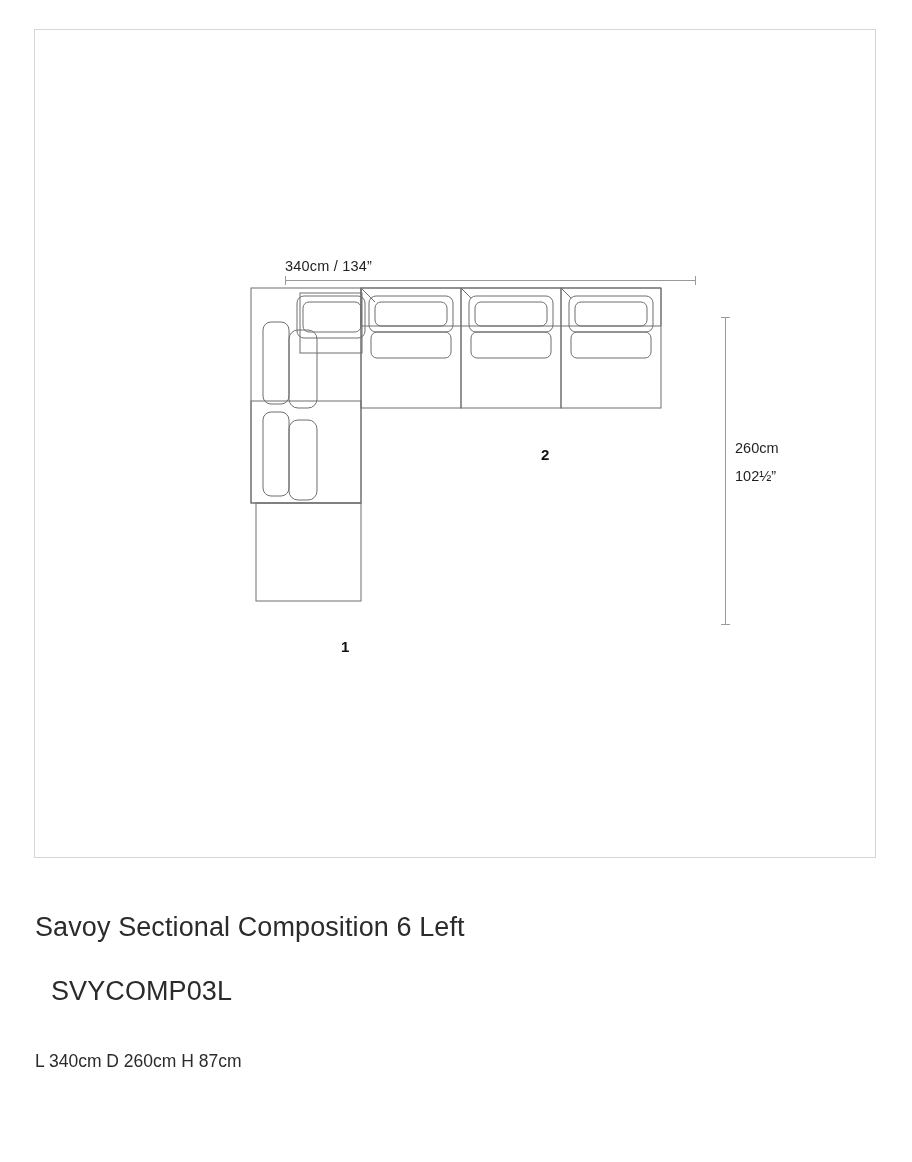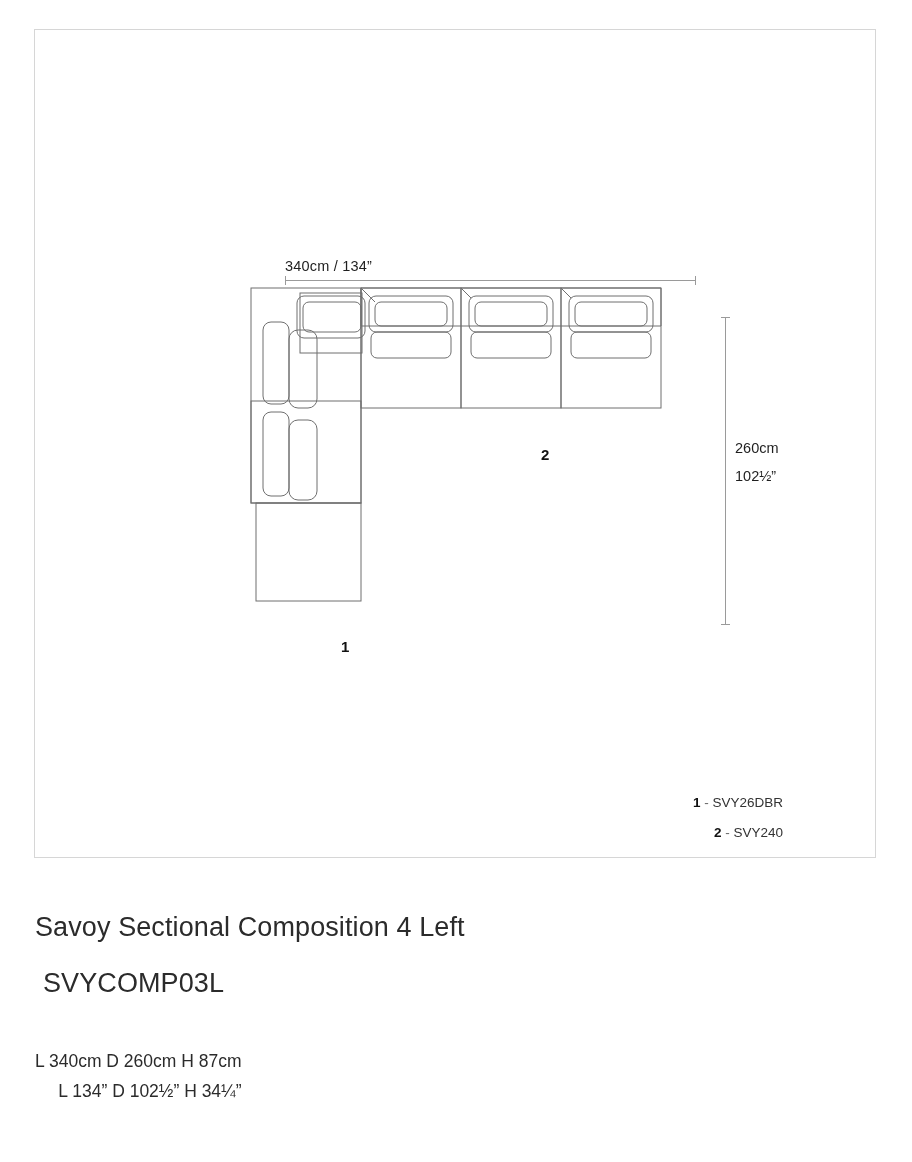--- a/index.html
+++ b/index.html
@@ -138,21 +138,21 @@
   }
   .caption h1 {
     margin: 0;
     font-size: 27px;
     font-weight: normal;
     line-height: 48px;
     color: #2b2b2b;
     letter-spacing: 0.1px;
   }
   .caption .sku {
-    margin: 8px;
+    margin: 16px;
     font-size: 27px;
     font-weight: normal;
     line-height: 48px;
     color: #2b2b2b;
     letter-spacing: 0.1px;
   }
   .dims {
     position: absolute;
     left: 35px;
     top: 1046px;
@@ -217,38 +217,25 @@
 
     <div class="dim-top-label">340cm / 134”</div>
     <div class="dim-top-line"></div>
 
     <div class="dim-right-line"></div>
     <div class="dim-right-labels">
       <div>260cm</div>
       <div>102½”</div>
     </div>
 
-    <div class="legend">
-      <div class="legend-row">
-        <span class="legend-key">1</span>
-        <span class="legend-sep">-</span>
-        <span class="legend-code">SVY26DBR</span>
-      </div>
-      <div class="legend-row">
-        <span class="legend-key">2</span>
-        <span class="legend-sep">-</span>
-        <span class="legend-code">SVY240</span>
-      </div>
-    </div>
 
   </div>
 
   <div class="caption">
-    <h1>Savoy Sectional Composition 4 Left</h1>
+    <h1>Savoy Sectional Composition 6 Left</h1>
     <p class="sku">SVYCOMP03L</p>
   </div>
 
   <div class="dims">
     <div>L 340cm D 260cm H 87cm</div>
-    <div>L 134” D 102½” H 34¼”</div>
   </div>
 
 </div>
 
 </body></html>

